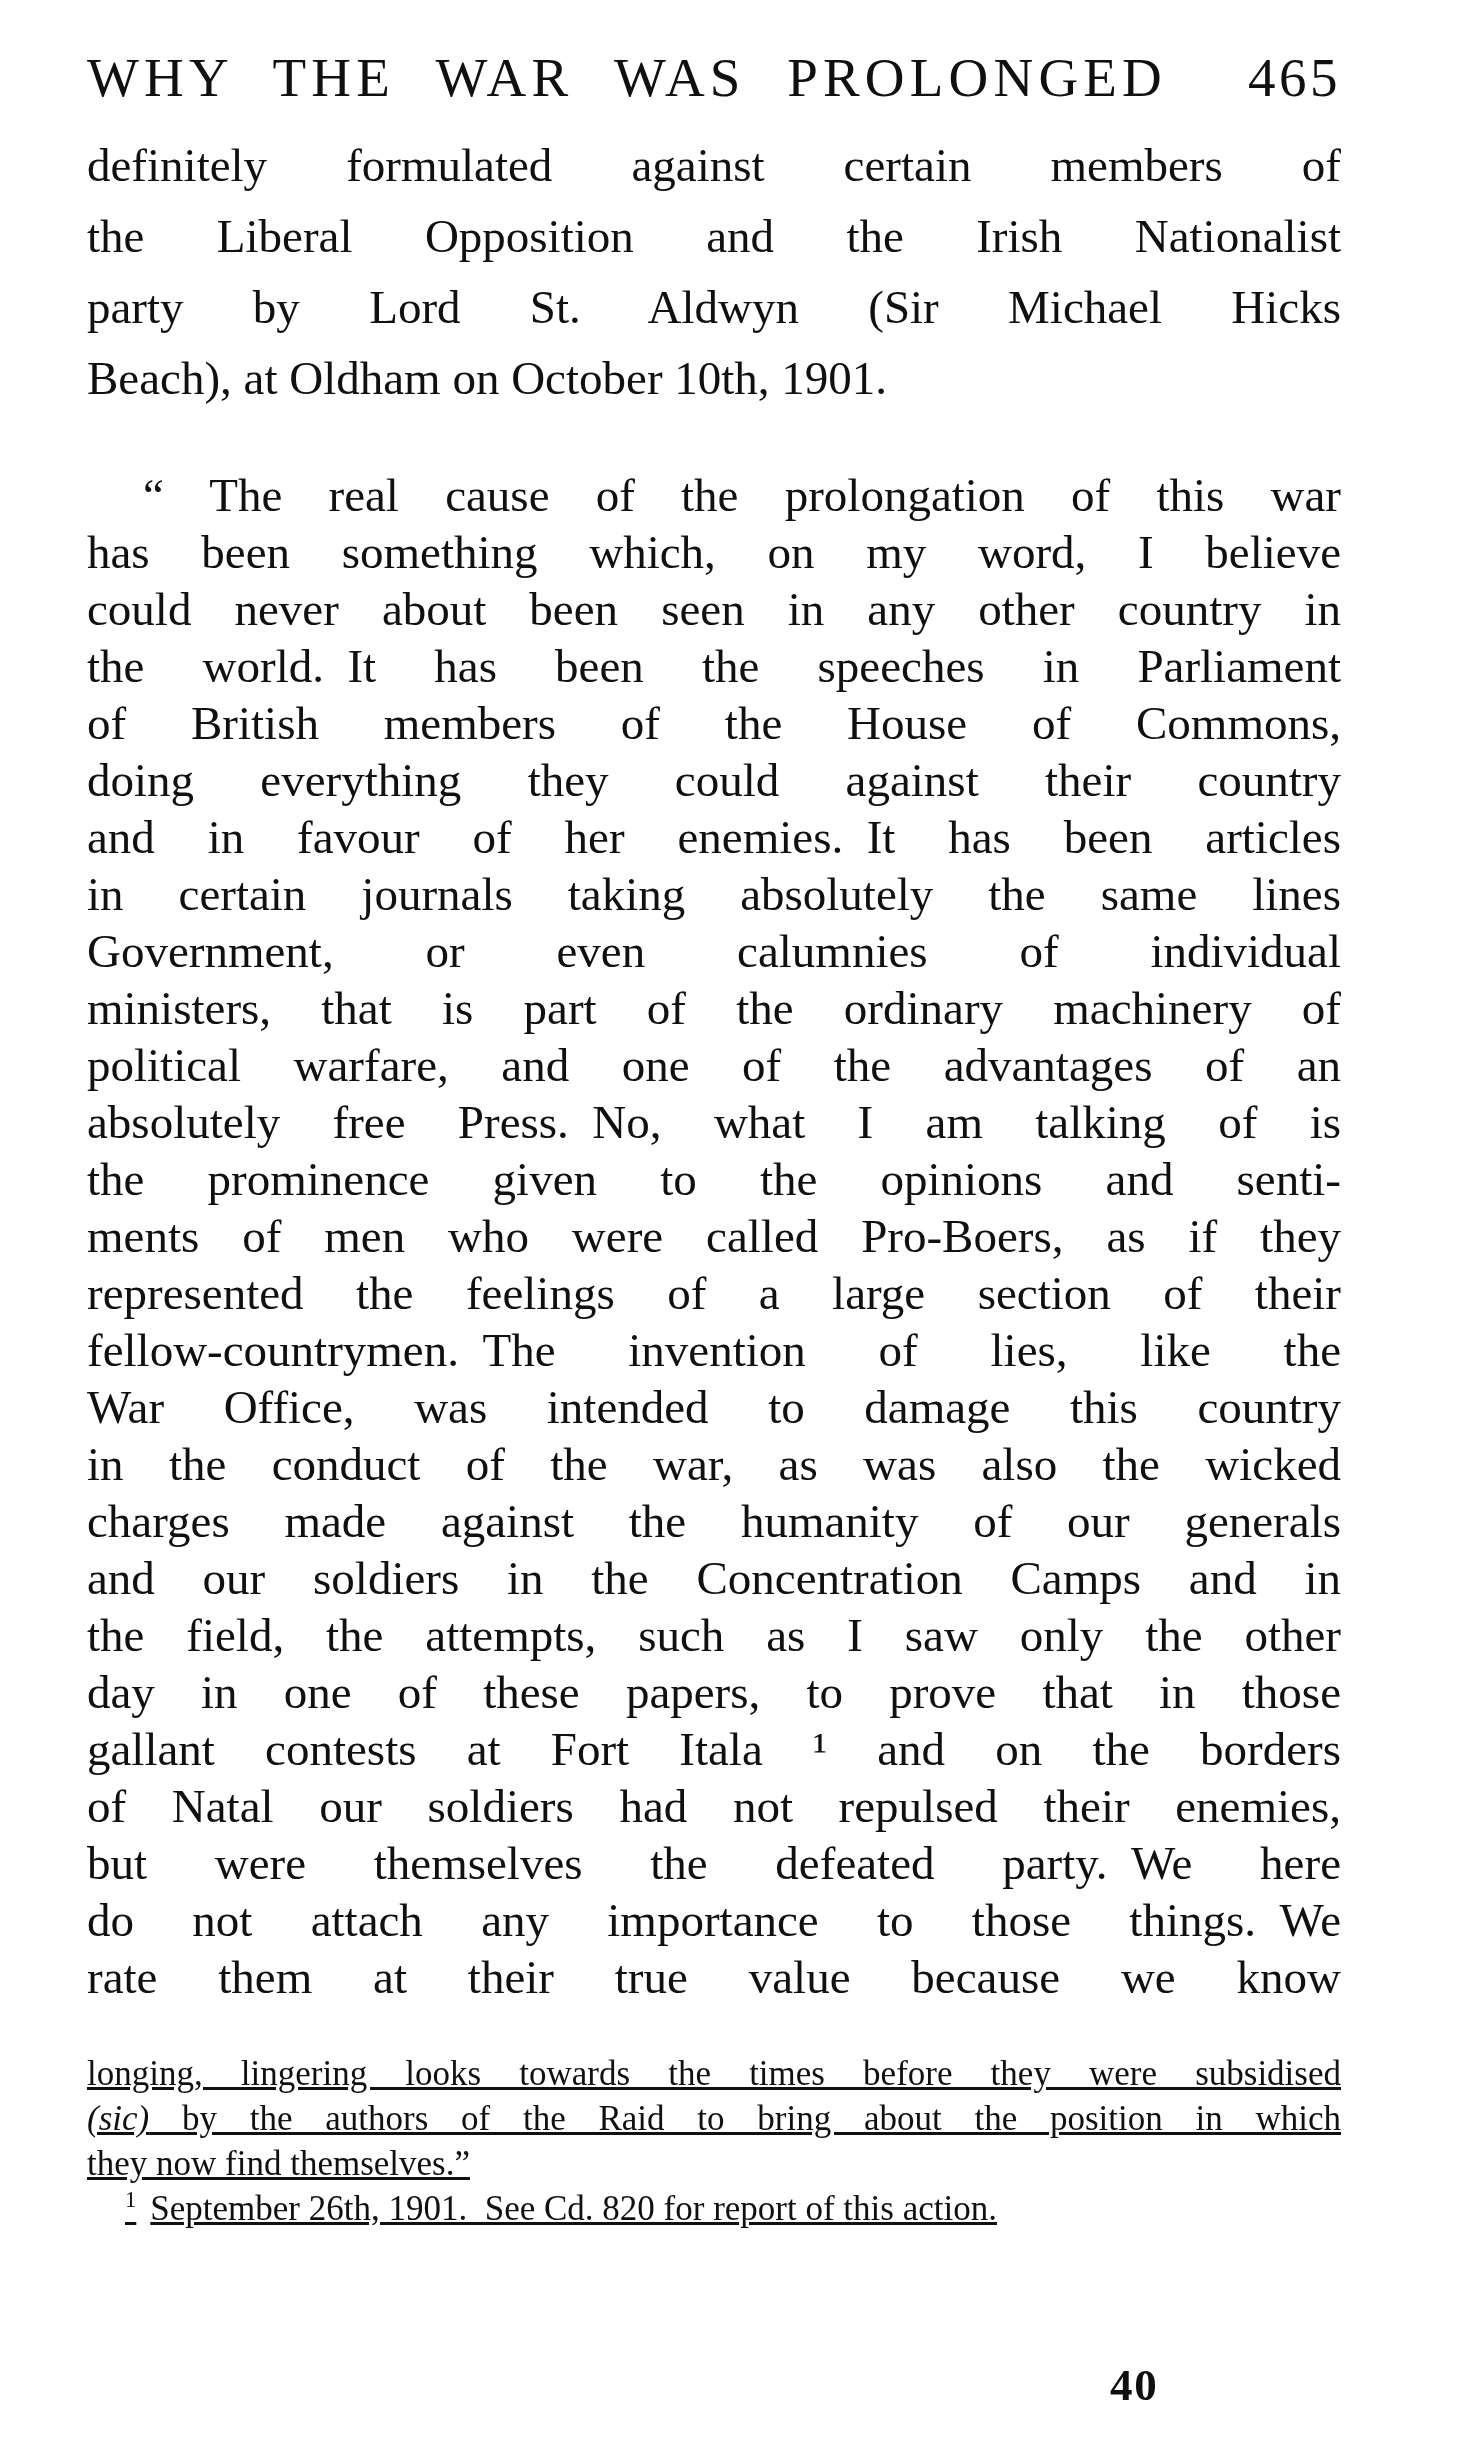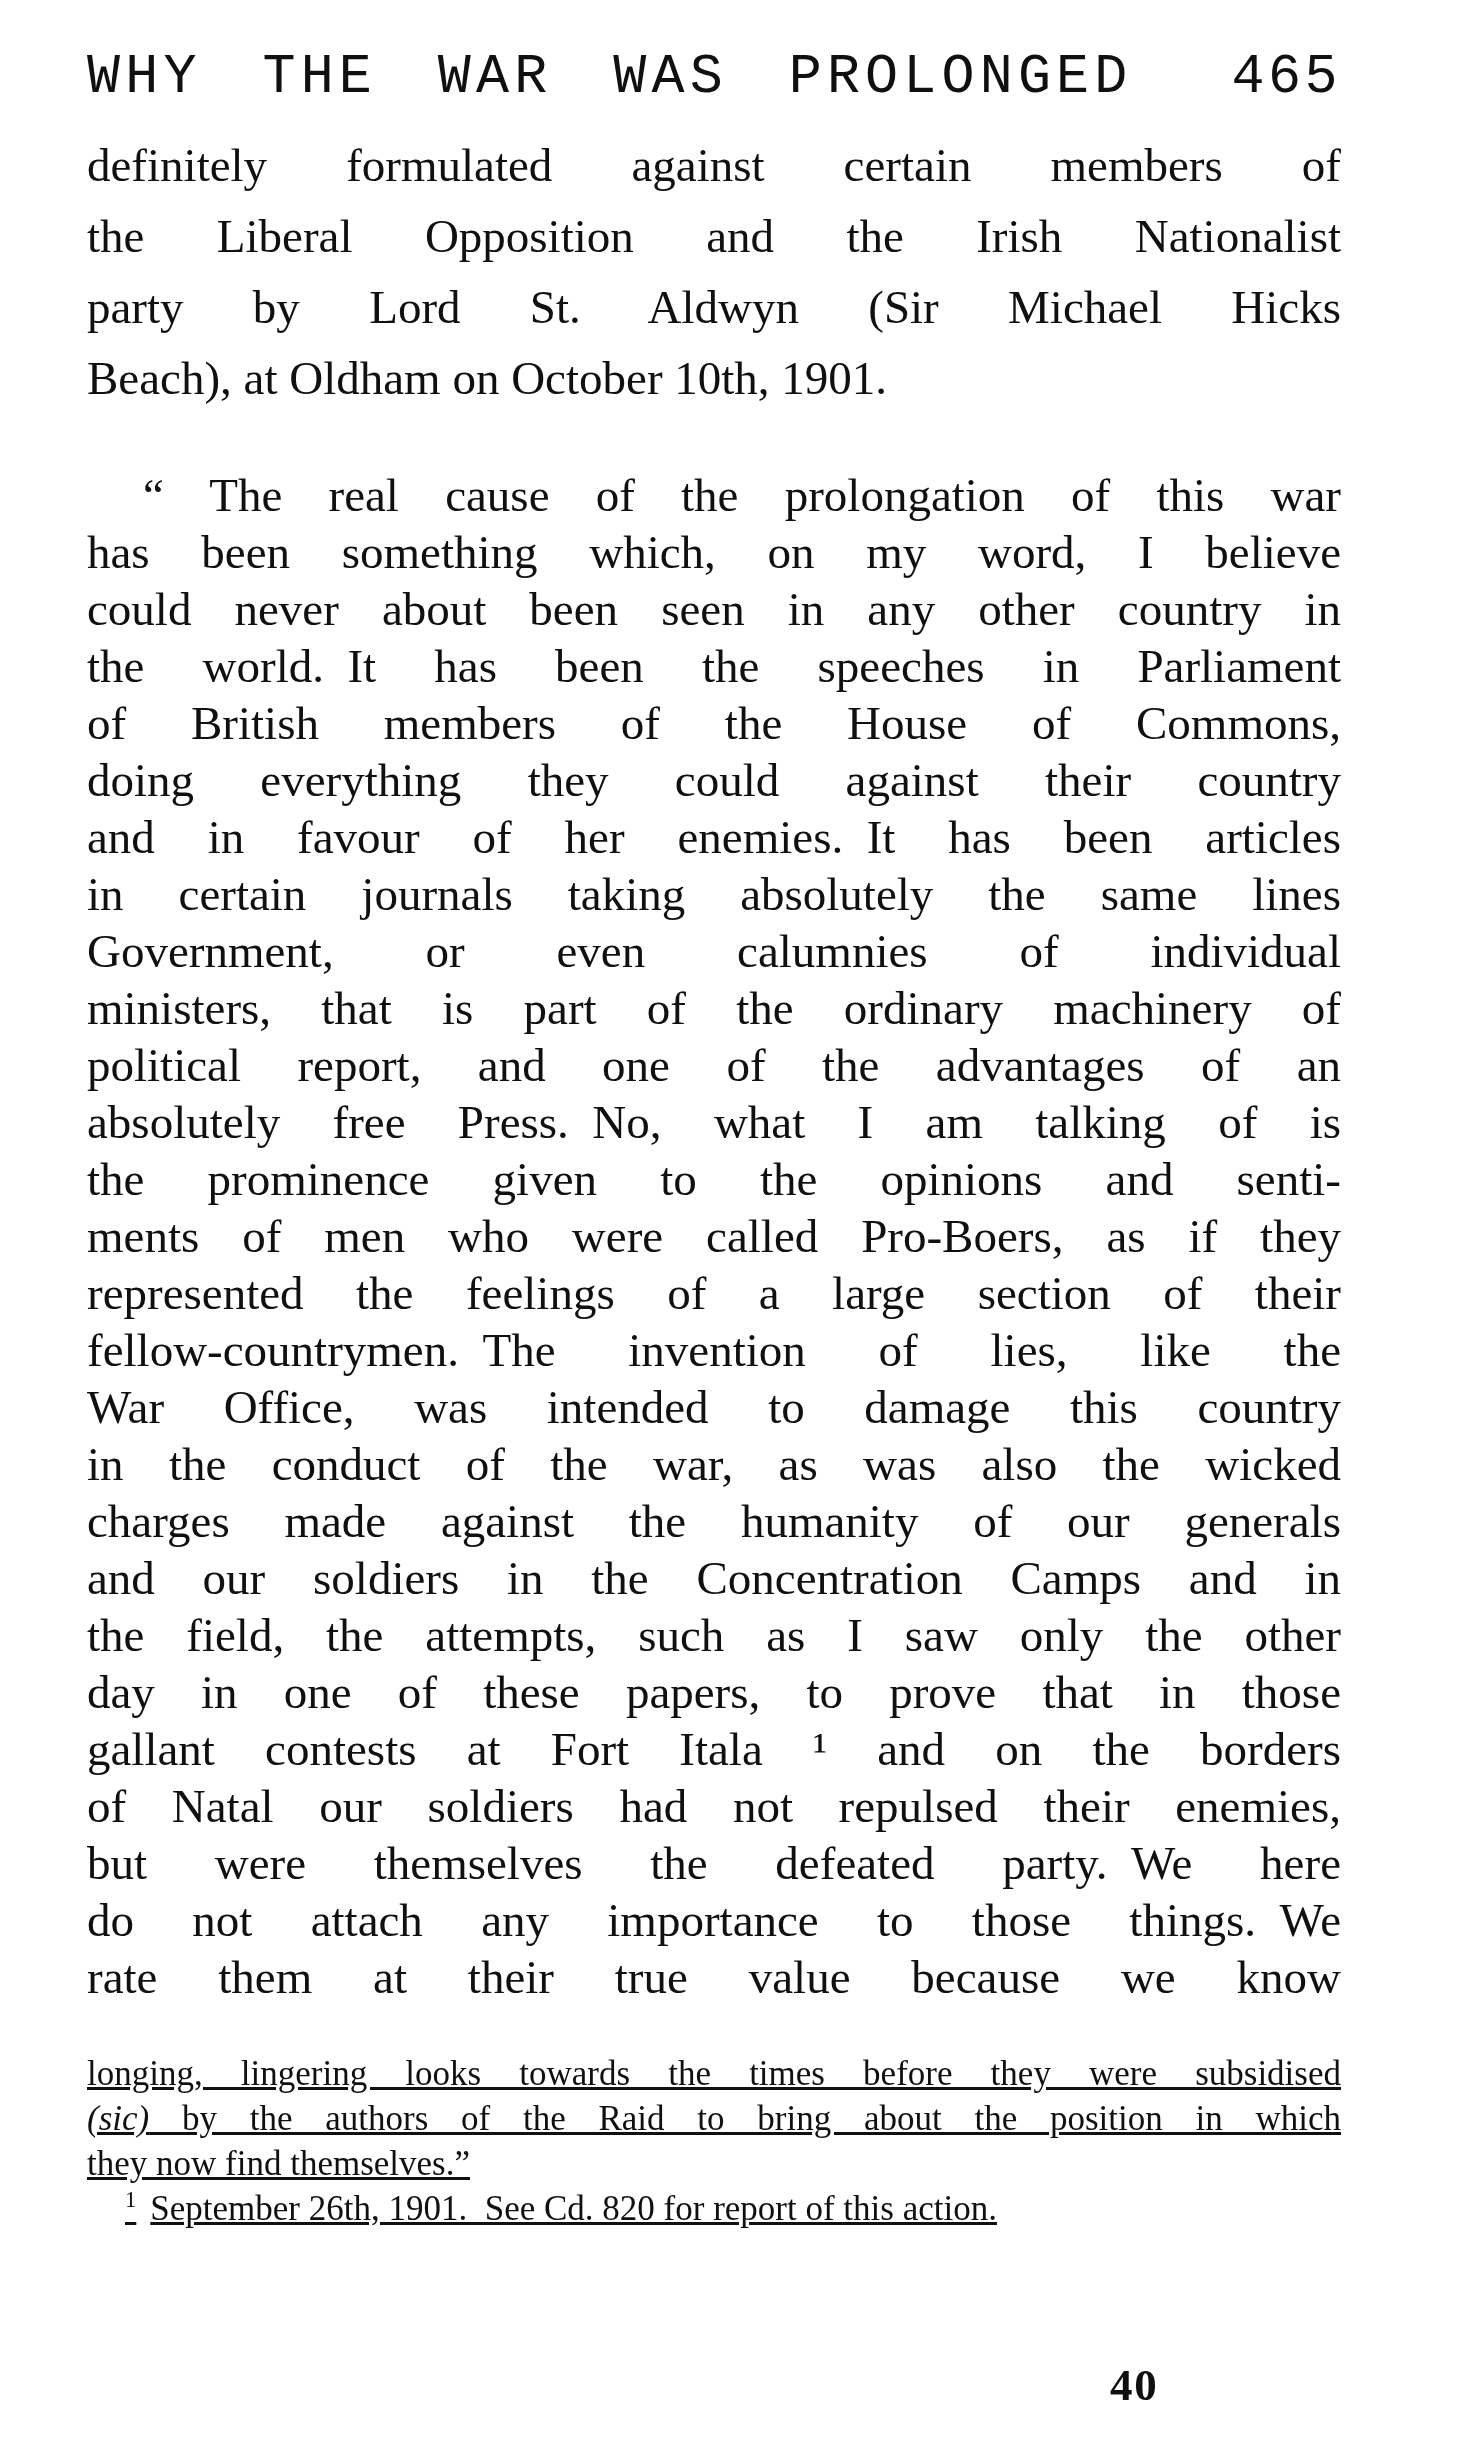--- a/index.html
+++ b/index.html
@@ -24,21 +24,20 @@
   }
   
   .running-head{
     display:flex;
     justify-content:space-between;
     align-items:baseline;
     font-size:55px;
     line-height:66px;
     margin-bottom:19px;
     white-space:nowrap;
-    font-family:Liberation Mono, monospace;
   }
   .rh-title{
     letter-spacing:5.2px;
     word-spacing:22.6px;
   }
   .rh-page{
     letter-spacing:3.5px;
   }
   
   .para{font-size:47px;}
@@ -104,21 +103,21 @@
         <div class="line indent">“ The real cause of the prolongation of this war</div>
         <div class="line">has been something which, on my word, I believe</div>
         <div class="line">could never about been seen in any other country in</div>
         <div class="line">the world. It has been the speeches in Parliament</div>
         <div class="line">of British members of the House of Commons,</div>
         <div class="line">doing everything they could against their country</div>
         <div class="line">and in favour of her enemies. It has been articles</div>
         <div class="line">in certain journals taking absolutely the same lines</div>
         <div class="line">Government, or even calumnies of individual</div>
         <div class="line">ministers, that is part of the ordinary machinery of</div>
-        <div class="line">political report, and one of the advantages of an</div>
+        <div class="line">political warfare, and one of the advantages of an</div>
         <div class="line">absolutely free Press. No, what I am talking of is</div>
         <div class="line">the prominence given to the opinions and senti-</div>
         <div class="line">ments of men who were called Pro-Boers, as if they</div>
         <div class="line">represented the feelings of a large section of their</div>
         <div class="line">fellow-countrymen. The invention of lies, like the</div>
         <div class="line">War Office, was intended to damage this country</div>
         <div class="line">in the conduct of the war, as was also the wicked</div>
         <div class="line">charges made against the humanity of our generals</div>
         <div class="line">and our soldiers in the Concentration Camps and in</div>
         <div class="line">the field, the attempts, such as I saw only the other</div>

